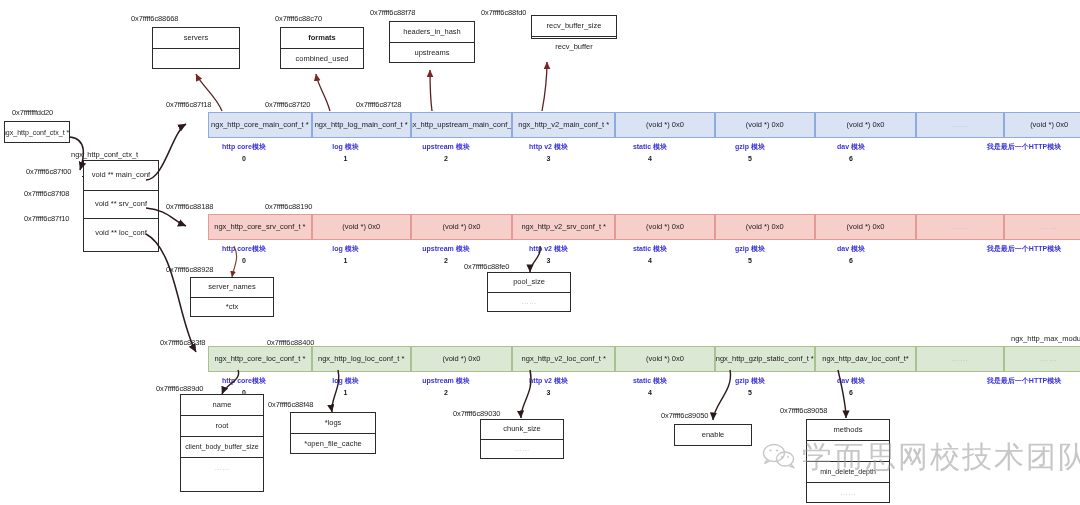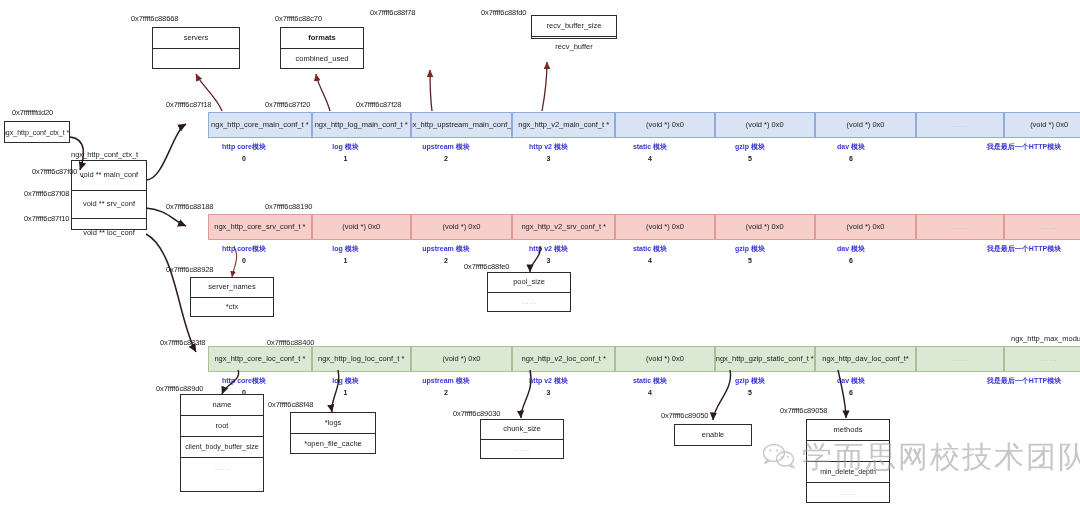--- a/index.html
+++ b/index.html
@@ -190,39 +190,43 @@
     <div class="fld" style="height:20px;"></div>
   </div>
 
   <div class="addr" style="left:275px; top:14px;">0x7ffff6c88c70</div>
   <div class="struct" style="left:280px; top:27px; width:84px; height:42px;">
     <div class="fld" style="height:21px;font-weight:bold;">formats</div>
     <div class="fld" style="height:20px;">combined_used</div>
   </div>
 
   <div class="addr" style="left:370px; top:8px;">0x7ffff6c88f78</div>
+  <div class="struct" style="left:389px; top:21px; width:86px; height:42px;">
+    <div class="fld" style="height:21px;">headers_in_hash</div>
+    <div class="fld" style="height:20px;">upstreams</div>
+  </div>
 
   <div class="addr" style="left:481px; top:8px;">0x7ffff6c88fd0</div>
   <div class="struct" style="left:531px; top:15px; width:86px; height:24px;">
     <div class="fld" style="height:21px;">recv_buffer_size</div>
     <div class="fld" style="height:20px;">recv_buffer</div>
   </div>
 
   <div class="addr" style="left:12px; top:108px;">0x7fffffffdd20</div>
   <div class="struct" style="left:4px; top:121px; width:66px; height:22px;">
     <div class="fld" style="height:21px; font-size:7px;">ngx_http_conf_ctx_t **</div>
   </div>
 
   <div class="ctxlabel" style="left:71px; top:150px;">ngx_http_conf_ctx_t</div>
 
-  <div class="addr" style="left:22px; top:167px;padding-left:10px;">0x7ffff6c87f00</div>
+  <div class="addr" style="left:16px; top:167px;padding-left:10px;">0x7ffff6c87f00</div>
   <div class="addr" style="left:24px; top:189px;">0x7ffff6c87f08</div>
   <div class="addr" style="left:24px; top:214px;">0x7ffff6c87f10</div>
 
-  <div class="struct" style="left:71px; top:160px; width:76px; height:70px;">
+  <div class="struct" style="left:83px; top:160px; width:76px; height:92px;">
     <div class="fld" style="height:30px;">void ** main_conf</div>
     <div class="fld" style="height:28px;">void **  srv_conf</div>
     <div class="fld" style="height:28px;">void **  loc_conf</div>
   </div>
 
   <div class="addr" style="left:166px; top:100px;">0x7ffff6c87f18</div>
   <div class="addr" style="left:265px; top:100px;">0x7ffff6c87f20</div>
   <div class="addr" style="left:356px; top:100px;">0x7ffff6c87f28</div>
 
   <div class="array blue" style="left:192px; top:111px; width:888px; height:28px;">

